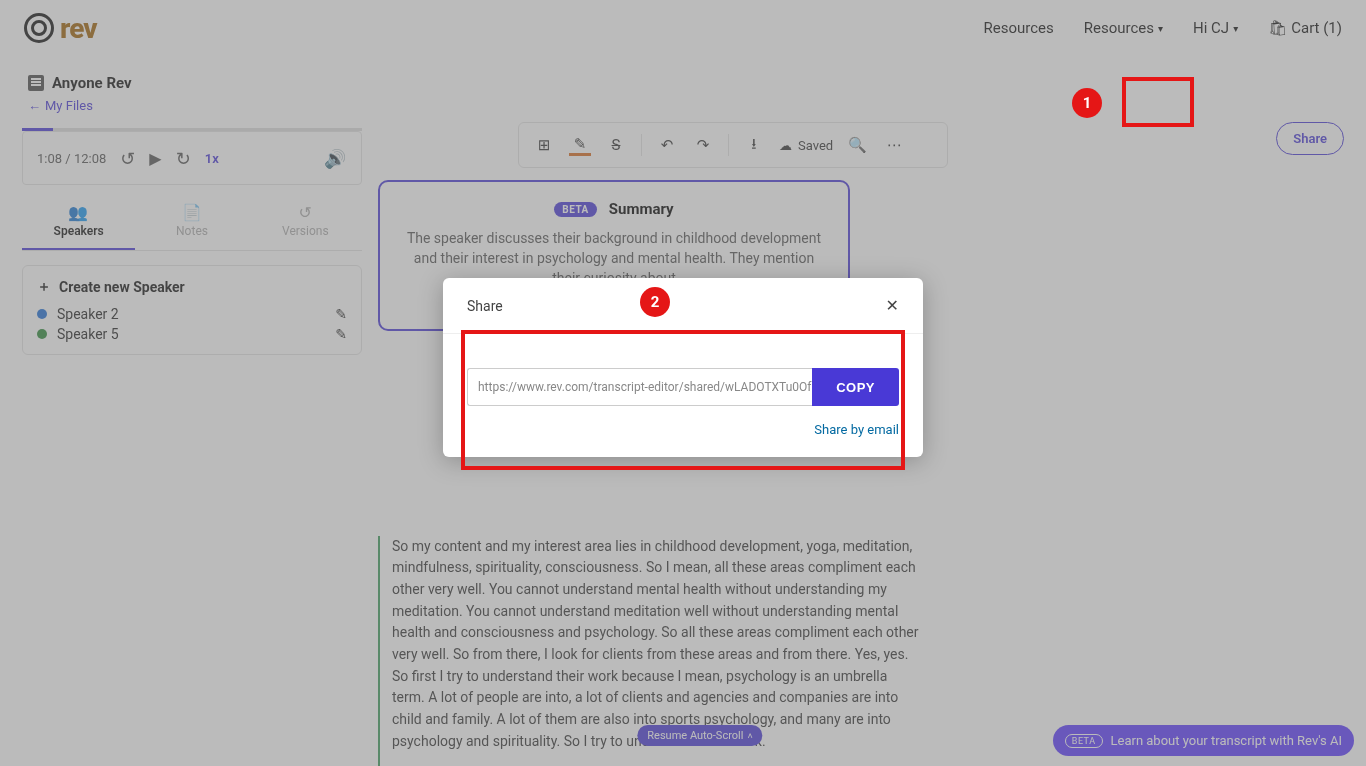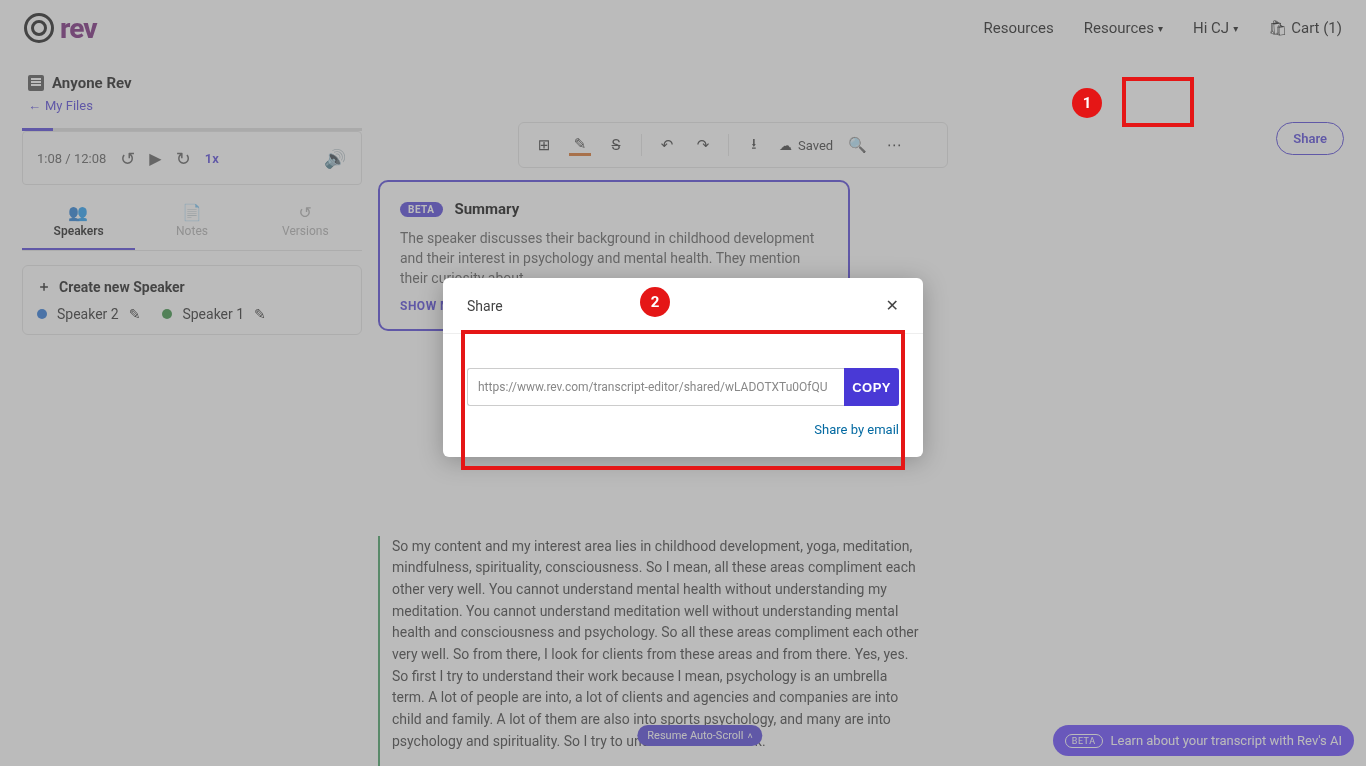--- a/index.html
+++ b/index.html
@@ -6,21 +6,21 @@
   html, body { height: 100%; font-family: -apple-system, BlinkMacSystemFont, "Segoe UI", Roboto, Arial, sans-serif; }
   body { width: 1366px; height: 766px; overflow: hidden; background:#fff; position:relative; }
 
   
   .topnav {
     display:flex; align-items:center; height:56px; padding:0 24px; background:#fff;
   }
   .logo { display:flex; align-items:center; gap:6px; }
   .logo-sym { width:30px; height:30px; border:3px solid #111; border-radius:50%; position:relative; }
   .logo-sym::after { content:""; position:absolute; width:10px; height:10px; border:3px solid #111; border-radius:50%; top:50%; left:50%; transform:translate(-50%,-50%); }
-  .logo-text { font-size:28px; font-weight:800; color:#701a75; letter-spacing:-1px; }
+  .logo-text { font-size:28px; font-weight:800; color:#a16207; letter-spacing:-1px; }
   .nav-spacer { flex:1; }
   .nav-links { display:flex; gap:30px; align-items:center; font-size:15px; color:#111; }
   .nav-item { display:flex; align-items:center; gap:4px; cursor:pointer; }
   .chev { font-size:10px; }
 
   
   .filehdr { padding:18px 28px 0 28px; }
   .file-title { display:flex; align-items:center; gap:8px; font-weight:700; font-size:15px; color:#111;}
   .file-icon { width:16px; height:16px; background:#4a4a4a; border-radius:2px; position:relative;}
   .file-icon::after{content:"";position:absolute;left:3px;right:3px;top:3px;height:2px;background:#fff;box-shadow:0 3px 0 #fff,0 6px 0 #fff;}
@@ -45,34 +45,34 @@
 
   
   .tabs { display:flex; border-bottom:1px solid #e3e3e3; margin-top:8px; }
   .tab { flex:1; text-align:center; padding:10px 0; font-size:12px; color:#aaa; display:flex; flex-direction:column; align-items:center; gap:2px; cursor:pointer;}
   .tab.active { color:#111; border-bottom:2px solid #4939d6; font-weight:600;}
   .tab .ico { font-size:16px;}
 
   
   .spk-panel { border:1px solid #e3e3e3; border-radius:6px; margin-top:14px; padding:12px 14px; }
   .spk-new { display:flex; align-items:center; gap:8px; font-weight:700; font-size:14px; color:#111; cursor:pointer;}
-  .spk-list { margin-top:10px; display:flex; gap:22px;}
+  .spk-list { margin-top:10px; display:flex; flex-direction:column; gap:4px;}
   .spk-row { display:flex; align-items:center; gap:10px; font-size:14px; color:#222;}
   .spk-dot { width:10px; height:10px; border-radius:50%;}
   .spk-edit { margin-left:auto; cursor:pointer; font-size:14px;}
 
   
   .toolbar { border:1px solid #e3e3e3; border-radius:6px; height:46px; display:flex; align-items:center; gap:14px; padding:0 14px; width:430px; margin:0 auto 12px; font-size:15px; color:#333;}
   .toolbar .sep { width:1px; height:22px; background:#e3e3e3;}
   .toolbar .tbtn { cursor:pointer; width:22px; text-align:center;}
   .toolbar .hl { border-bottom:3px solid #d96a1e;}
   .toolbar .saved { display:flex; align-items:center; gap:6px; font-size:13px; color:#333;}
 
   
-  .summary { border:2px solid #4939d6; border-radius:10px; padding:16px 20px; width:472px; }
+  .summary { border:2px solid #4939d6; border-radius:10px; padding:16px 20px; width:472px;text-align:center; }
   .beta-pill { background:#4939d6; color:#fff; border-radius:10px; font-size:10px; padding:2px 8px; font-weight:700; letter-spacing:0.5px; text-transform:uppercase;}
   .summary h3 { display:inline-block; font-size:15px; font-weight:700; margin-left:8px; vertical-align:middle;}
   .summary p { color:#555; font-size:14px; margin-top:10px; line-height:1.45;}
   .show-more { color:#4939d6; font-weight:700; font-size:12px; letter-spacing:0.5px; margin-top:10px; cursor:pointer; text-transform:uppercase;}
 
   
   .trans { width:545px; margin-top:20px; border-left:2px solid #3b9b5a; padding-left:12px; font-size:14px; line-height:1.55; color:#333; position:relative;}
   .blk { margin-bottom:18px;}
   .tstamp { font-size:12px; font-weight:700; color:#111; display:flex; align-items:center; gap:6px; margin-bottom:6px;}
   .dot6{width:6px;height:6px;border-radius:50%;background:#111;}
@@ -96,21 +96,21 @@
   
   .overlay { position:absolute; inset:0; background:rgba(120,120,120,0.5); }
   .modal { position:absolute; width:480px; left:443px; top:278px; background:#fff; border-radius:6px; box-shadow:0 4px 24px rgba(0,0,0,0.25);}
   .modal-hdr { display:flex; align-items:center; padding:18px 24px; border-bottom:1px solid #eee;}
   .modal-hdr .ttl { font-size:14px; color:#444;}
   .modal-hdr .close { margin-left:auto; cursor:pointer; font-size:16px; color:#444;}
   .modal-body { padding:20px 24px;}
   .perm-select { width:100%; border:1px solid #ccc; border-radius:4px; height:38px; display:flex; align-items:center; justify-content:space-between; padding:0 12px; font-size:13px; color:#222; cursor:pointer;}
   .link-row { display:flex; margin-top:14px;}
   .link-input { flex:1; border:1px solid #ccc; border-right:none; border-radius:3px 0 0 3px; padding:0 10px; font-size:12px; color:#888; height:38px; overflow:hidden; text-overflow:ellipsis; white-space:nowrap; display:flex; align-items:center;}
-  .copy-btn { background:#4939d6; color:#fff; font-weight:700; font-size:13px; border:none; border-radius:0 3px 3px 0; padding:0 8px; letter-spacing:0.5px; cursor:pointer;}
+  .copy-btn { background:#4939d6; color:#fff; font-weight:700; font-size:13px; border:none; border-radius:0 3px 3px 0; padding:0 24px; letter-spacing:0.5px; cursor:pointer;}
   .share-email { text-align:right; color:#0369a1; font-size:13px; margin-top:16px; cursor:pointer;}
 
 </style>
 </head>
 <body>
 
 <div class="topnav">
   <div class="logo">
     <span class="logo-sym"></span>
     <span class="logo-text">rev</span>
@@ -180,21 +180,21 @@
         <span>Create new Speaker</span>
       </div>
       <div class="spk-list">
         <div class="spk-row">
           <span class="spk-dot" style="background:#1f6fd6"></span>
           <span>Speaker 2</span>
           <span class="spk-edit">✎</span>
         </div>
         <div class="spk-row">
           <span class="spk-dot" style="background:#2c8a38"></span>
-          <span>Speaker 1</span>
+          <span>Speaker 5</span>
           <span class="spk-edit">✎</span>
         </div>
       </div>
     </div>
   </div>
 
   <div class="center-col">
     <div class="toolbar">
       <span class="tbtn">⊞</span>
       <span class="tbtn hl">✎</span>

